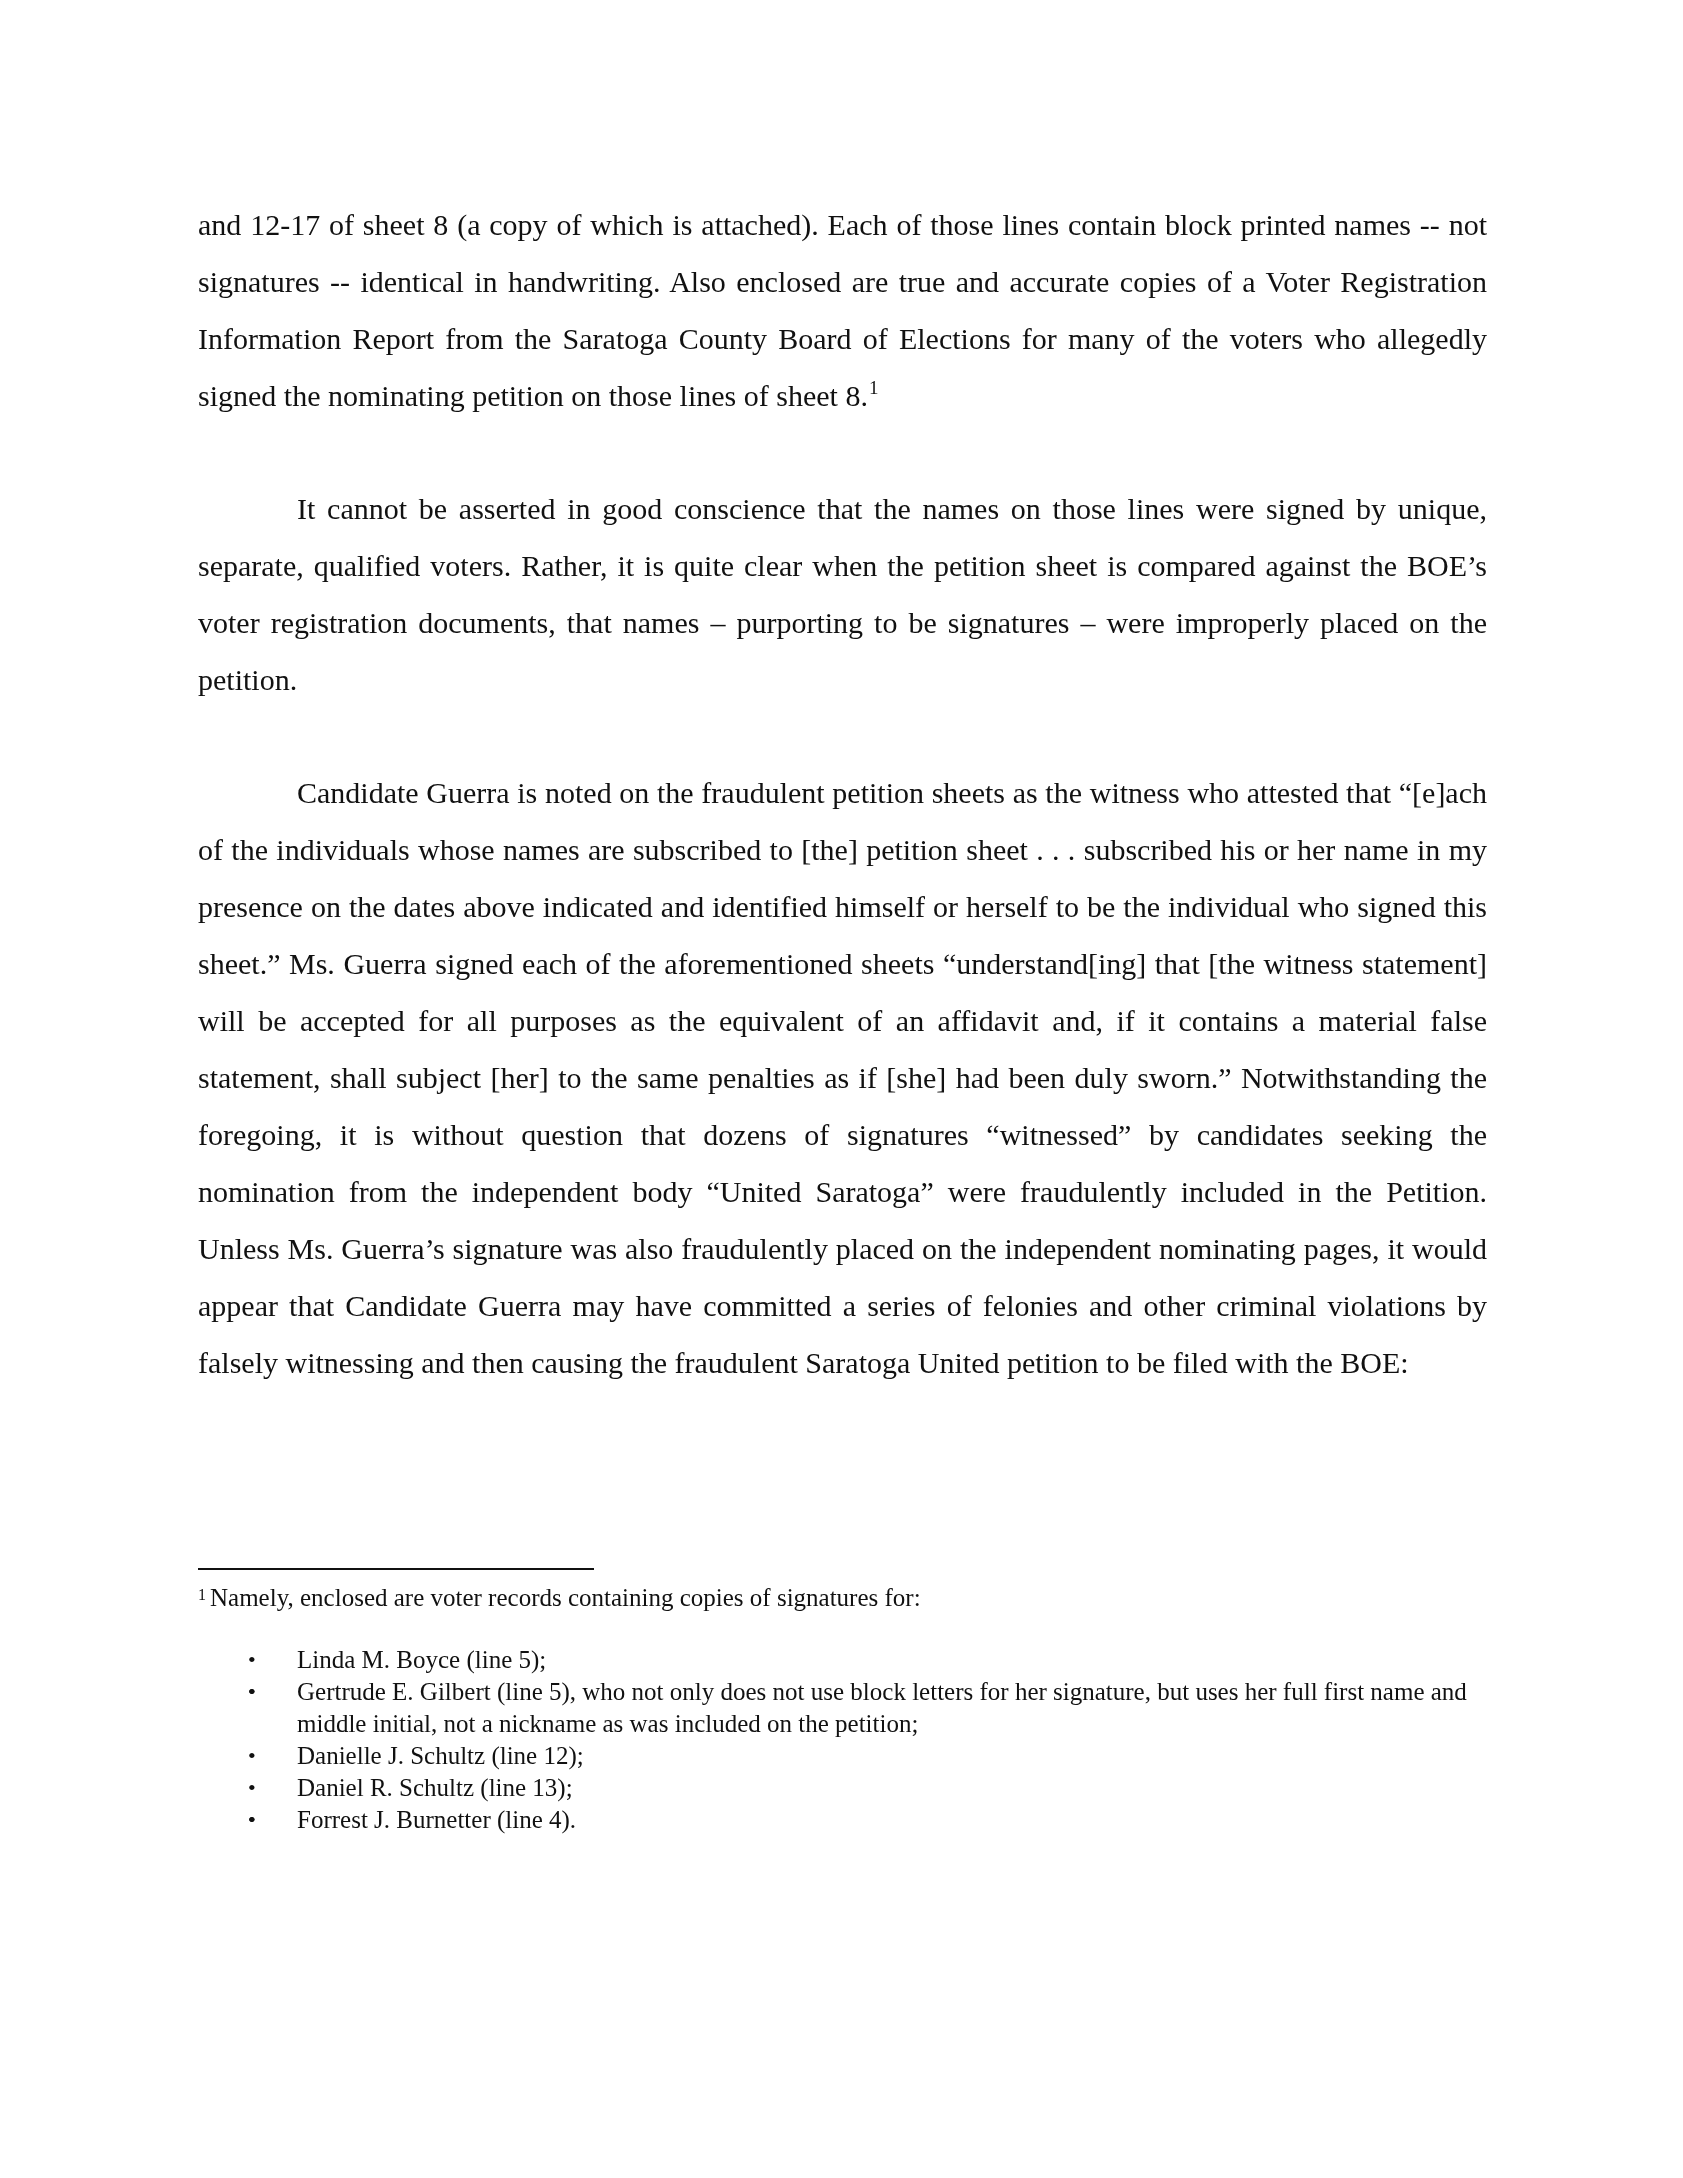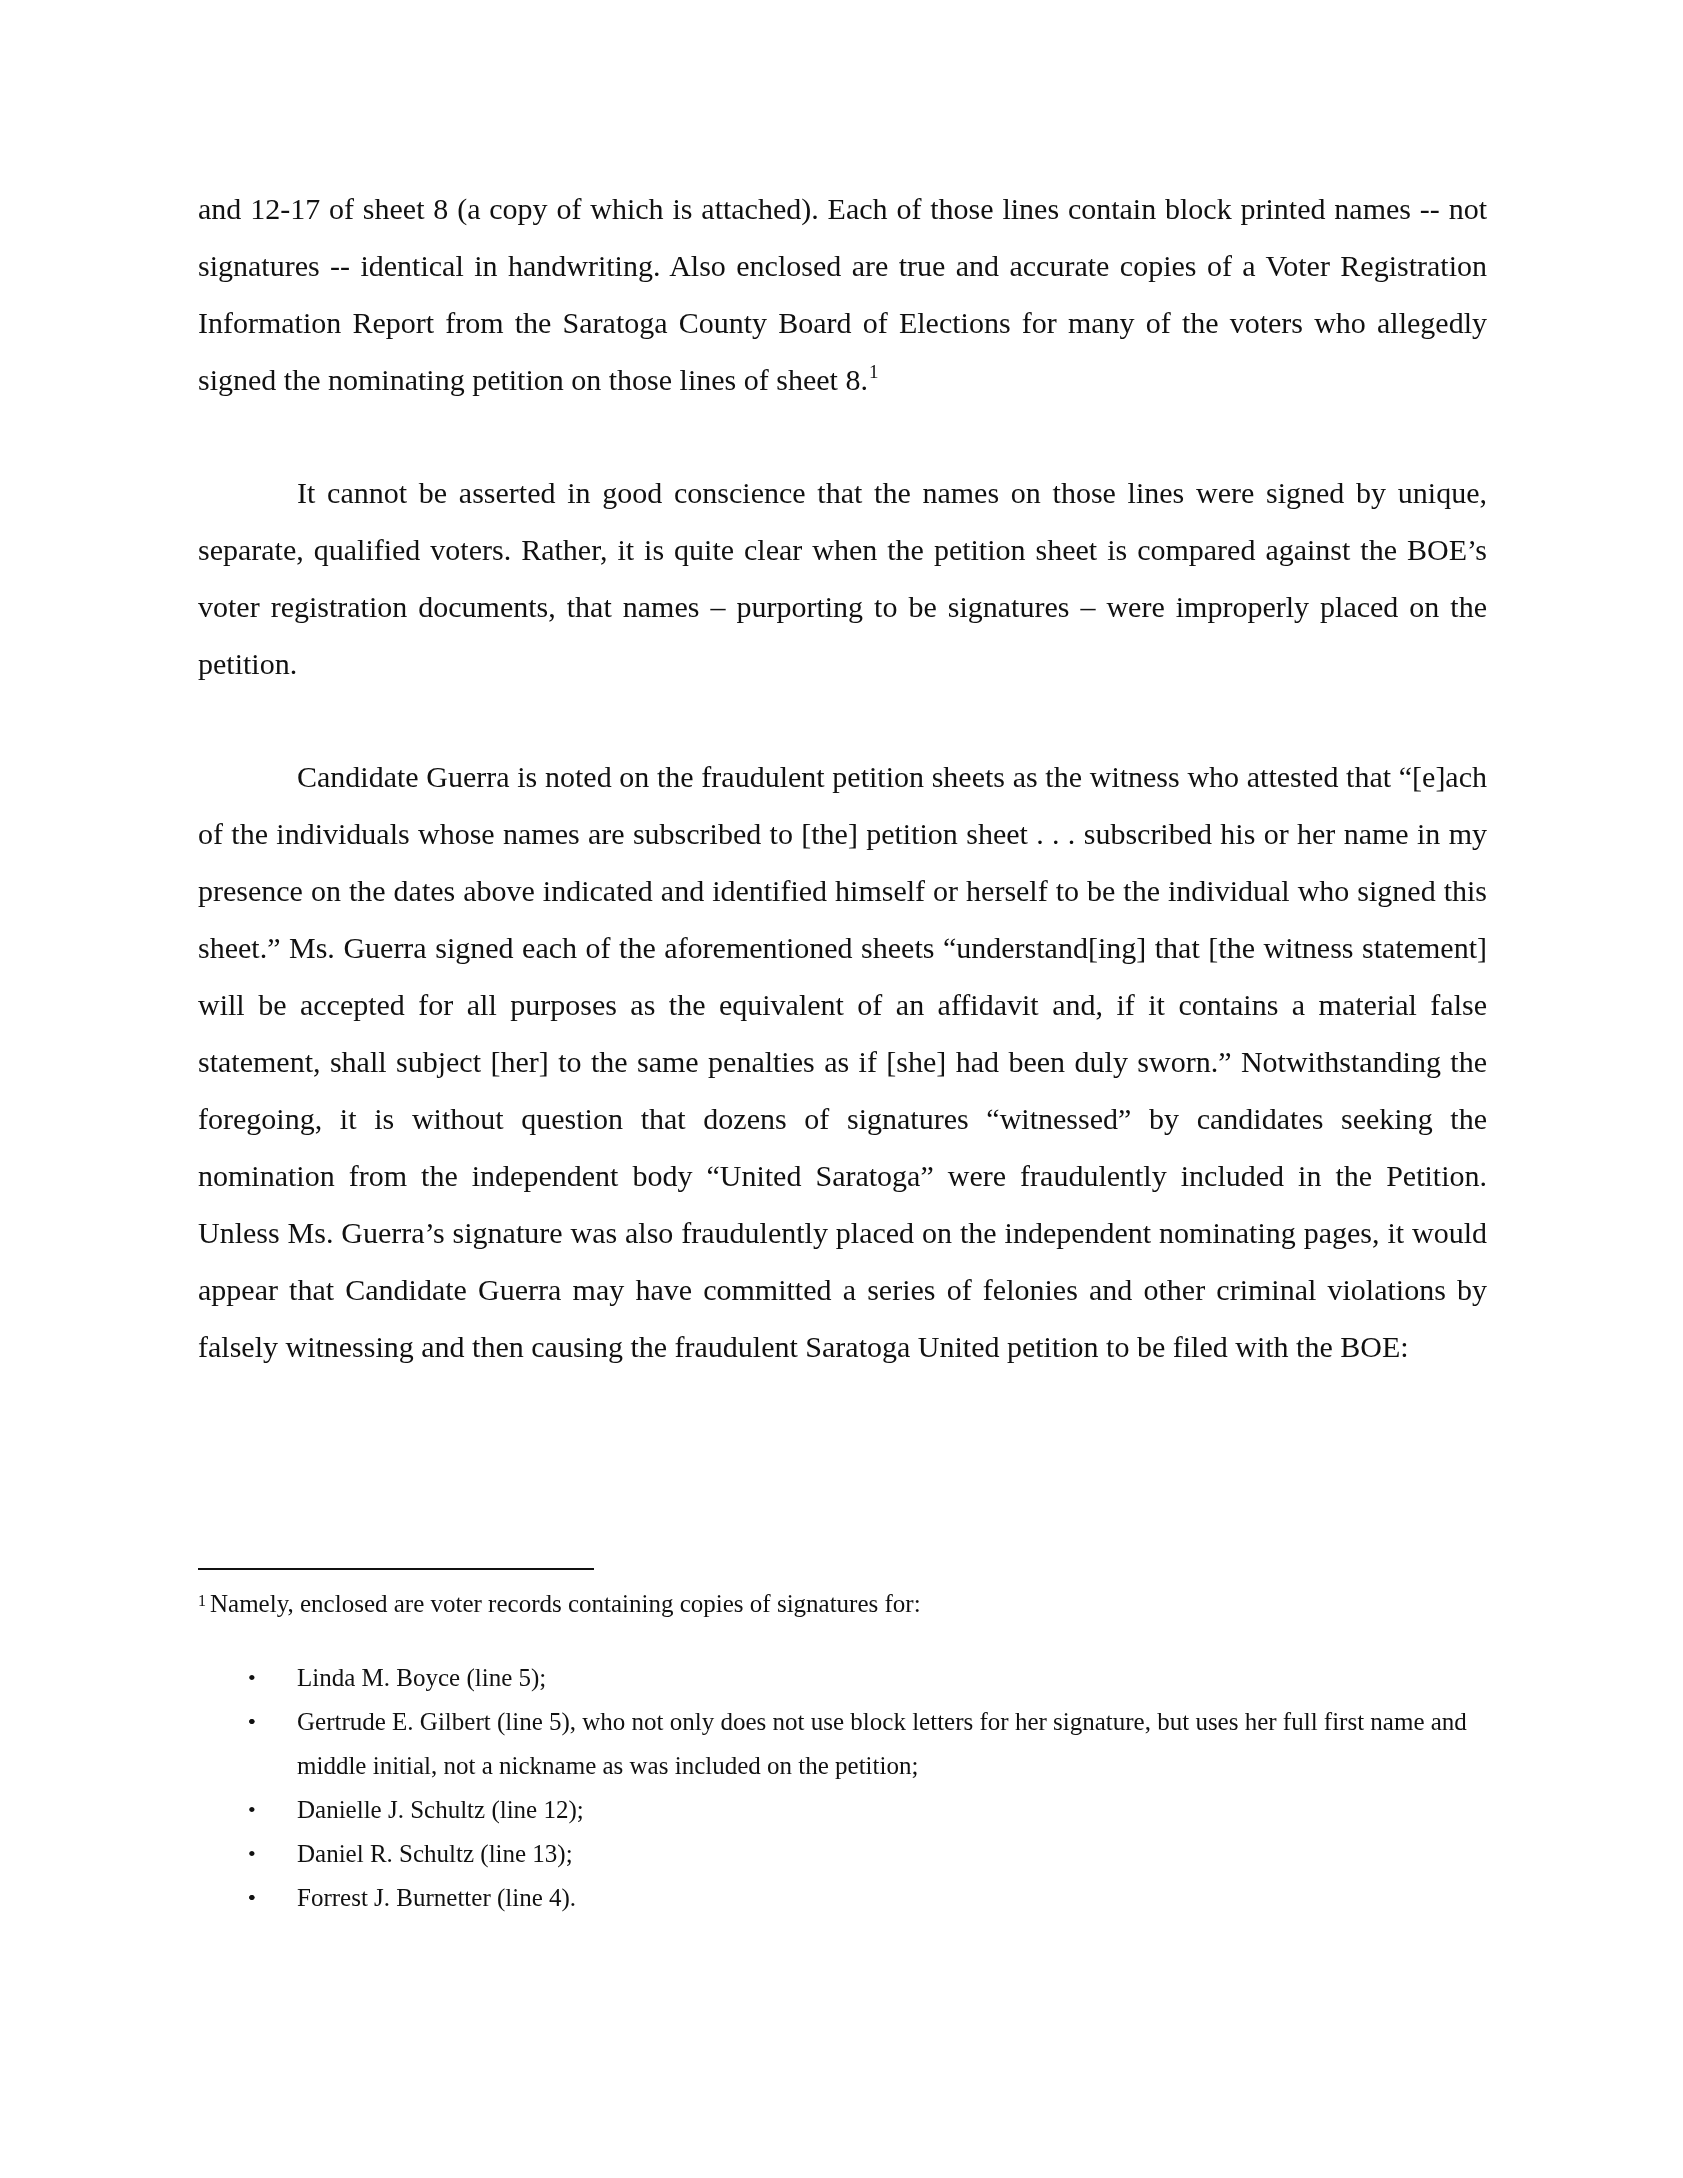--- a/index.html
+++ b/index.html
@@ -1,29 +1,29 @@
 <!DOCTYPE html>
 <html><head>
   <meta charset="utf-8">
   <style>
     html, body { margin: 0; padding: 0; background: #ffffff; }
     body {
       width: 1683px; height: 2178px; position: relative; overflow: hidden;
       font-family: "Liberation Serif", "DejaVu Serif", serif; color: #111111;
     }
-    .page { position: absolute; left: 198px; top: 180px; width: 1289px; }
+    .page { position: absolute; left: 198px; top: 196px; width: 1289px; }
     .para {
       font-size: 30px; line-height: 57px; margin: 0; text-align: justify;
       text-indent: 0;
     }
     .para.indent { text-indent: 99px; }
     .para + .para { margin-top: 56px; }
     sup.fnref { font-size: 19px; vertical-align: top; position: relative; top: -8px; margin-left: 1px; }
     .fn-sep { position: absolute; left: 198px; top: 1568px; width: 396px; height: 2px; background: #111; }
-    .footnote { position: absolute; left: 198px; top: 1582px; width: 1289px; font-size: 25px; line-height: 44px; }
+    .footnote { position: absolute; left: 198px; top: 1582px; width: 1289px; font-size: 25px; line-height: 32px; }
     .footnote .fn-lead { margin: 0; }
     .footnote sup { font-size: 16px; vertical-align: top; position: relative; top: -3px; margin-right: 4px; }
     .fn-list { list-style: none; margin: 30px 0 0 0; padding: 0; }
     .fn-list li { position: relative; padding-left: 99px; margin: 0; }
     .fn-list li .bullet { position: absolute; left: 50px; top: 0; font-size: 22px; }
   </style>
 </head>
 <body>
 
 <div class="page">

